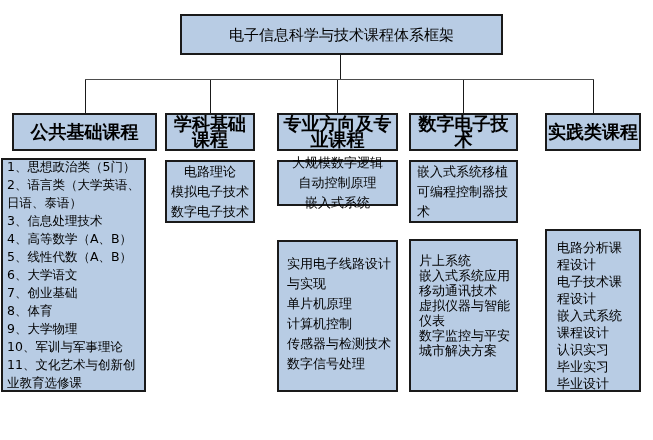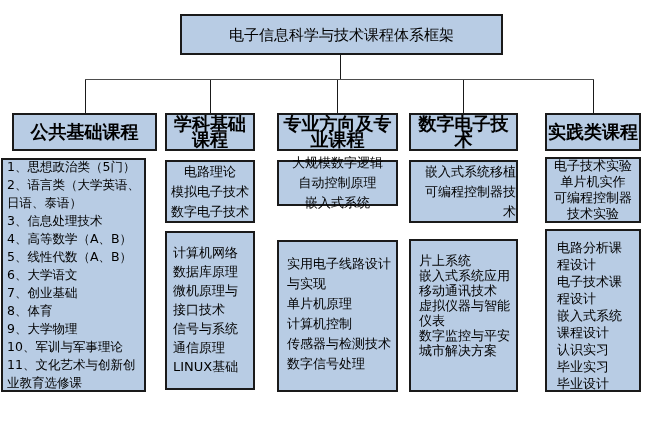--- a/index.html
+++ b/index.html
@@ -32,21 +32,21 @@
   #h2{left:165px;top:113px;width:90px;height:38px;}
   #h3{left:277px;top:113px;width:121px;height:38px;}
   #h4{left:409px;top:113px;width:109px;height:38px;}
   #h5{left:545px;top:113px;width:96px;height:38px;}
 
   #c1b1{left:1px;top:158px;width:145px;height:234px;font-size:12.5px;line-height:18px;padding:15px 4px;}
   #c2b1{left:165px;top:160px;width:90px;height:63px;}
   #c2b2{left:165px;top:231px;width:90px;height:159px;line-height:19px;padding:10px 2px 0 6px;}
   #c3b1{left:277px;top:160px;width:121px;height:46px;}
   #c3b2{left:277px;top:240px;width:121px;height:152px;padding:12px 2px 4px 8px;}
-  #c4b1{left:409px;top:160px;width:109px;height:63px;padding-left:6px;text-align:right;}
+  #c4b1{left:409px;top:160px;width:109px;height:63px;padding-left:6px;}
   #c4b2{left:409px;top:239px;width:109px;height:153px;line-height:15px;padding:12px 2px 0 8px;}
   #c5b1{left:545px;top:157px;width:96px;height:66px;line-height:16px;}
   #c5b2{left:545px;top:229px;width:96px;height:163px;line-height:17px;padding:8px 2px 8px 10px;}
 
   .line{position:absolute;background:#1a1a1a;}
   .h-rule{background:#4d4d4d;}
 </style>
 </head>
 <body>
 
@@ -78,27 +78,20 @@
 7、创业基础
 8、体育
 9、大学物理
 10、军训与军事理论
 11、文化艺术与创新创
 业教育选修课</div>
 
   <div id="c2b1" class="node v-center ta-c">电路理论
 模拟电子技术
 数字电子技术</div>
-  <div id="c2b2" class="node ta-l">计算机网络
-数据库原理
-微机原理与
-接口技术
-信号与系统
-通信原理
-LINUX基础</div>
 
   <div id="c3b1" class="node v-center ta-c">大规模数字逻辑
 自动控制原理
 嵌入式系统</div>
   <div id="c3b2" class="node ta-l">实用电子线路设计
 与实现
 单片机原理
 计算机控制
 传感器与检测技术
 数字信号处理</div>
@@ -107,24 +100,20 @@
 可编程控制器技
 术</div>
   <div id="c4b2" class="node ta-l">片上系统
 嵌入式系统应用
 移动通讯技术
 虚拟仪器与智能
 仪表
 数字监控与平安
 城市解决方案</div>
 
-  <div id="c5b1" class="node v-center ta-c">电子技术实验
-单片机实作
-可编程控制器
-技术实验</div>
   <div id="c5b2" class="node ta-l">电路分析课
 程设计
 电子技术课
 程设计
 嵌入式系统
 课程设计
 认识实习
 毕业实习
 毕业设计</div>
 

